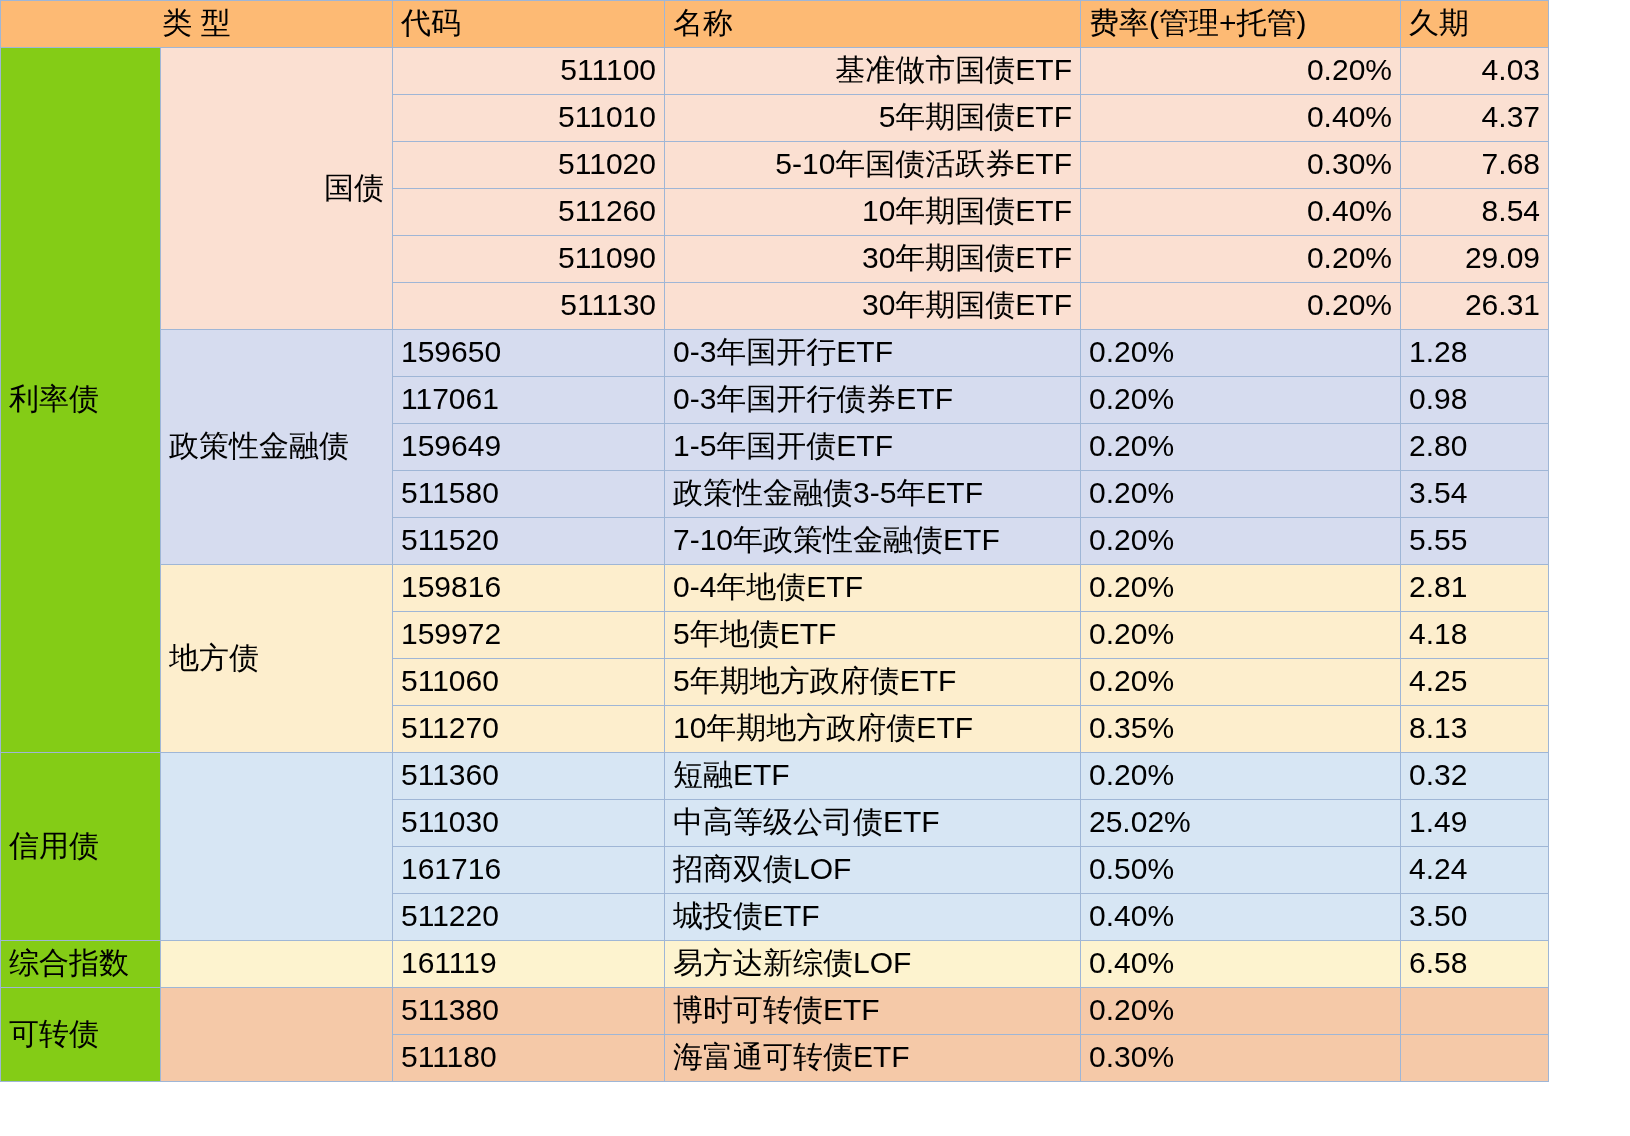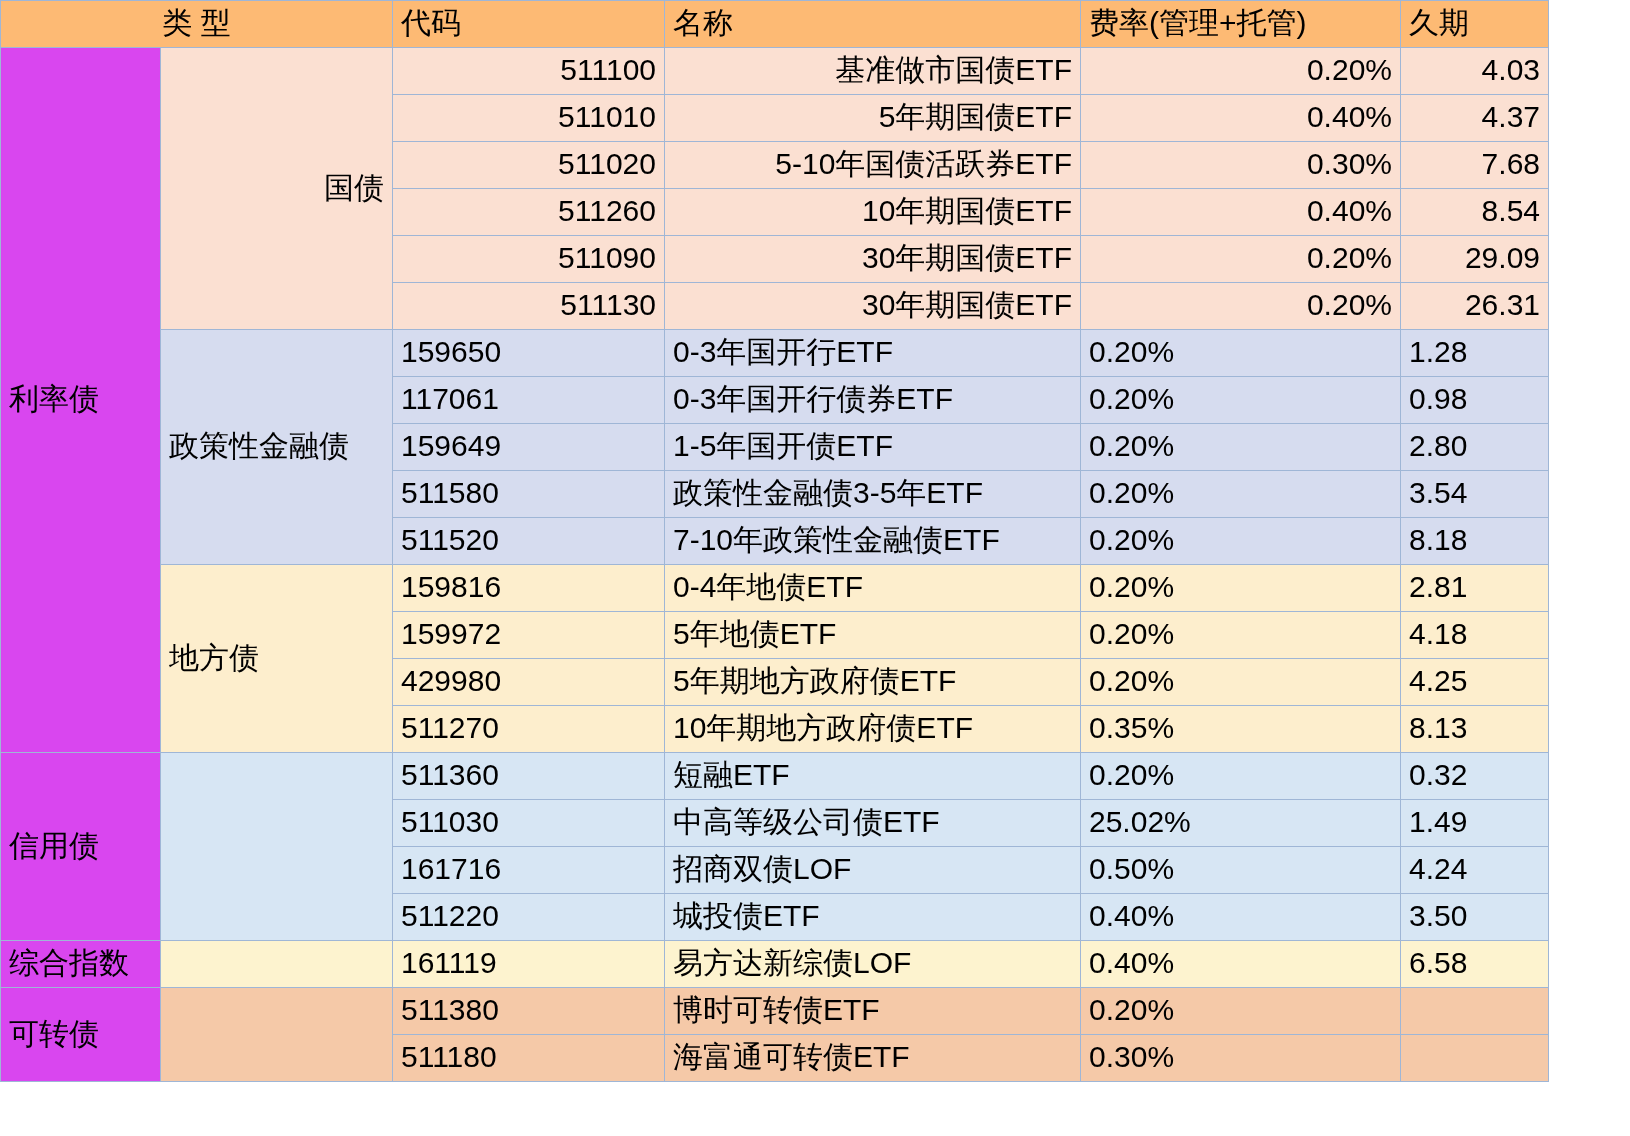--- a/index.html
+++ b/index.html
@@ -43,21 +43,21 @@
     background: #fdba74;
     font-size: 30px;
   }
   
   .fill-peach  { background: #fbe0d2; text-align: right; }
   .fill-lav    { background: #d6dcef; }
   .fill-cream  { background: #fdeecd; }
   .fill-blue   { background: #d7e6f4; }
   .fill-yellow { background: #fdf3cf; }
   .fill-orange { background: #f5c9a8; }
-  .fill-white  { background: #d946ef; }
+  .fill-white  { background: #84cc16; }
 
   .cat-label { font-size: 30px; }
 </style>
 </head>
 <body>
 
 <table class="sheet">
   <colgroup>
     <col class="c-cat1">
     <col class="c-cat2">
@@ -134,37 +134,37 @@
       <tr>
         <td class="fill-lav">511580</td>
         <td class="fill-lav">政策性金融债3-5年ETF</td>
         <td class="fill-lav">0.20%</td>
         <td class="fill-lav">3.54</td>
       </tr>
       <tr>
         <td class="fill-lav">511520</td>
         <td class="fill-lav">7-10年政策性金融债ETF</td>
         <td class="fill-lav">0.20%</td>
-        <td class="fill-lav">8.18</td>
+        <td class="fill-lav">5.55</td>
       </tr>
       <tr>
         <td rowspan="4" class="cat-label fill-cream">地方债</td>
         <td class="fill-cream">159816</td>
         <td class="fill-cream">0-4年地债ETF</td>
         <td class="fill-cream">0.20%</td>
         <td class="fill-cream">2.81</td>
       </tr>
       <tr>
         <td class="fill-cream">159972</td>
         <td class="fill-cream">5年地债ETF</td>
         <td class="fill-cream">0.20%</td>
         <td class="fill-cream">4.18</td>
       </tr>
       <tr>
-        <td class="fill-cream">429980</td>
+        <td class="fill-cream">511060</td>
         <td class="fill-cream">5年期地方政府债ETF</td>
         <td class="fill-cream">0.20%</td>
         <td class="fill-cream">4.25</td>
       </tr>
       <tr>
         <td class="fill-cream">511270</td>
         <td class="fill-cream">10年期地方政府债ETF</td>
         <td class="fill-cream">0.35%</td>
         <td class="fill-cream">8.13</td>
       </tr>

